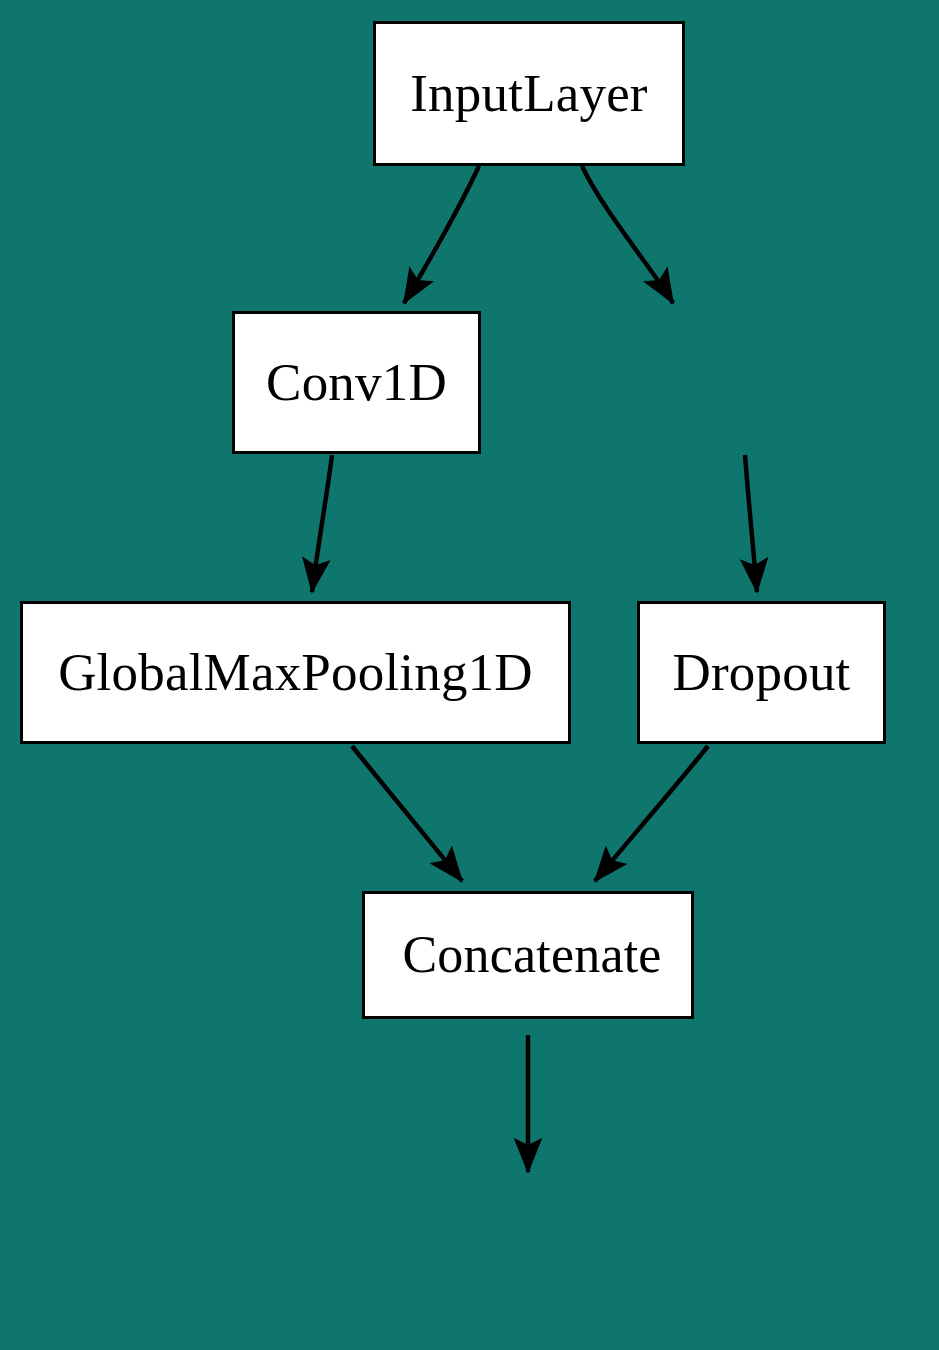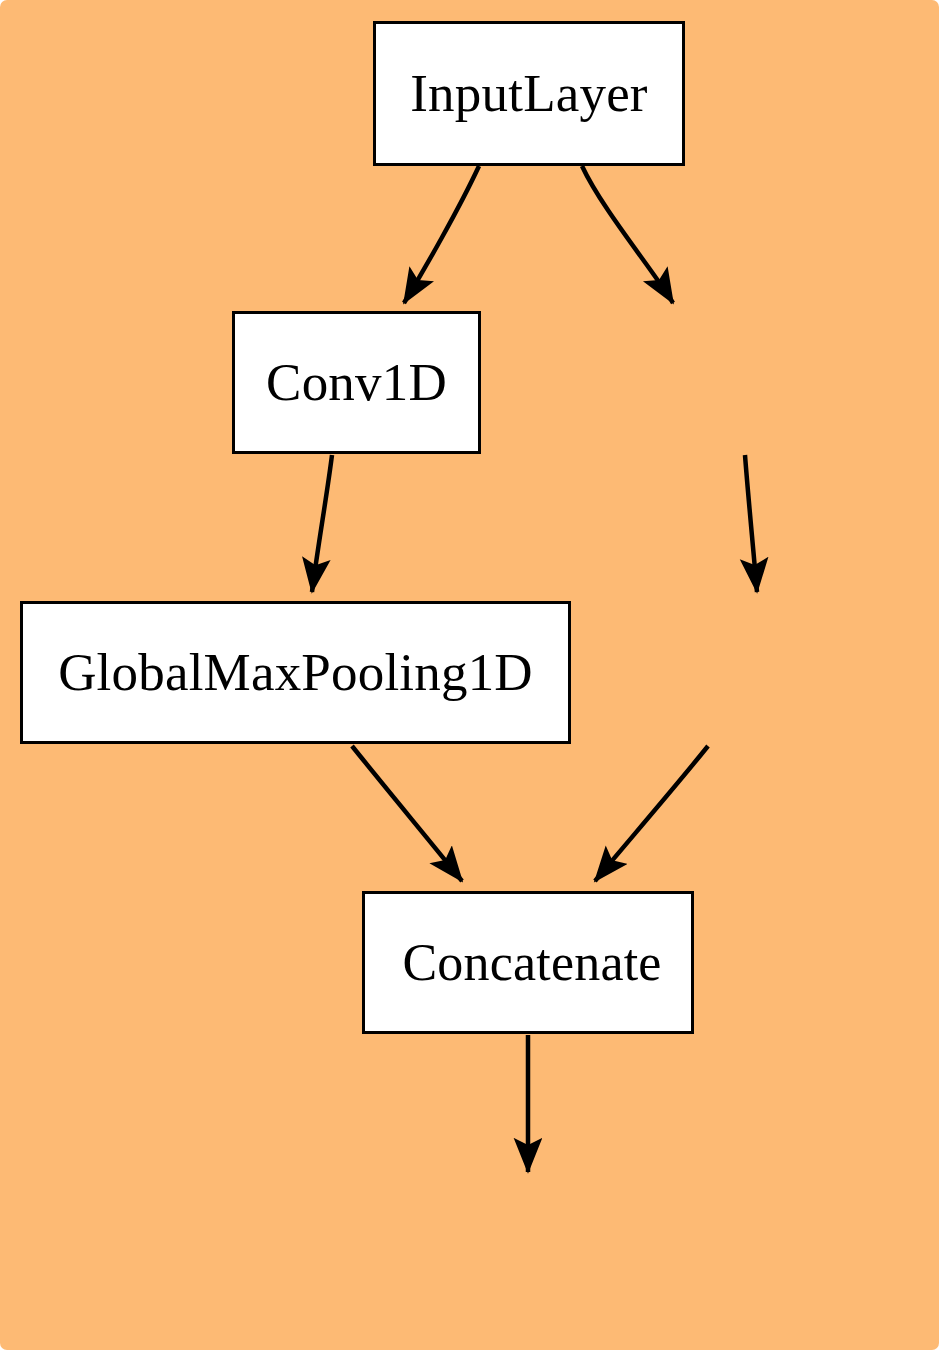--- a/index.html
+++ b/index.html
@@ -7,23 +7,22 @@
     padding: 0;
     background: #ffffff;
   }
   body {
     font-family: "Liberation Serif", "DejaVu Serif", serif;
   }
   #canvas {
     position: relative;
     width: 939px;
     height: 1350px;
-    background: #fdba74;
+    background: #0f766e;
     overflow: hidden;
-    border-radius: 7px;
   }
   .edges {
     position: absolute;
     left: 0;
     top: 0;
     width: 939px;
     height: 1350px;
     pointer-events: none;
   }
   .node {
@@ -46,21 +45,21 @@
   }
   .node-label.small {
     font-size: 52px;
   }
   
   #node-input      { left: 373px; top: 21px;   width: 312px; height: 145px; }
   #node-conv1d     { left: 232px; top: 311px;  width: 249px; height: 143px; }
   #node-cudnngru   { left: 558px; top: 311px;  width: 348px; height: 143px; }
   #node-gmp        { left: 20px;  top: 601px;  width: 551px; height: 143px; justify-content: center; }
   #node-dropout    { left: 637px; top: 601px;  width: 249px; height: 143px; }
-  #node-concat     { left: 362px; top: 891px;  width: 332px; height: 143px; padding-left: 8px; }
+  #node-concat     { left: 362px; top: 891px;  width: 332px; height: 128px; padding-left: 8px; }
   #node-dense      { left: 419px; top: 1182px; width: 217px; height: 143px; }
 </style>
 </head>
 <body>
 
 <div id="canvas">
 
   <svg class="edges" viewBox="0 0 939 1350" width="939" height="1350" xmlns="http://www.w3.org/2000/svg">
     <defs>
       <marker id="arrowhead" markerWidth="9" markerHeight="9" refX="7.6" refY="3.2" orient="auto" markerUnits="strokeWidth">
@@ -89,19 +88,22 @@
 
   <div class="node" id="node-conv1d">
     <span class="node-label">Conv1D</span>
   </div>
 
 
   <div class="node" id="node-gmp">
     <span class="node-label">GlobalMaxPooling1D</span>
   </div>
 
+  <div class="node" id="node-dropout">
+    <span class="node-label">Dropout</span>
+  </div>
 
   <div class="node" id="node-concat">
     <span class="node-label small">Concatenate</span>
   </div>
 
 
 </div>
 
 </body></html>

